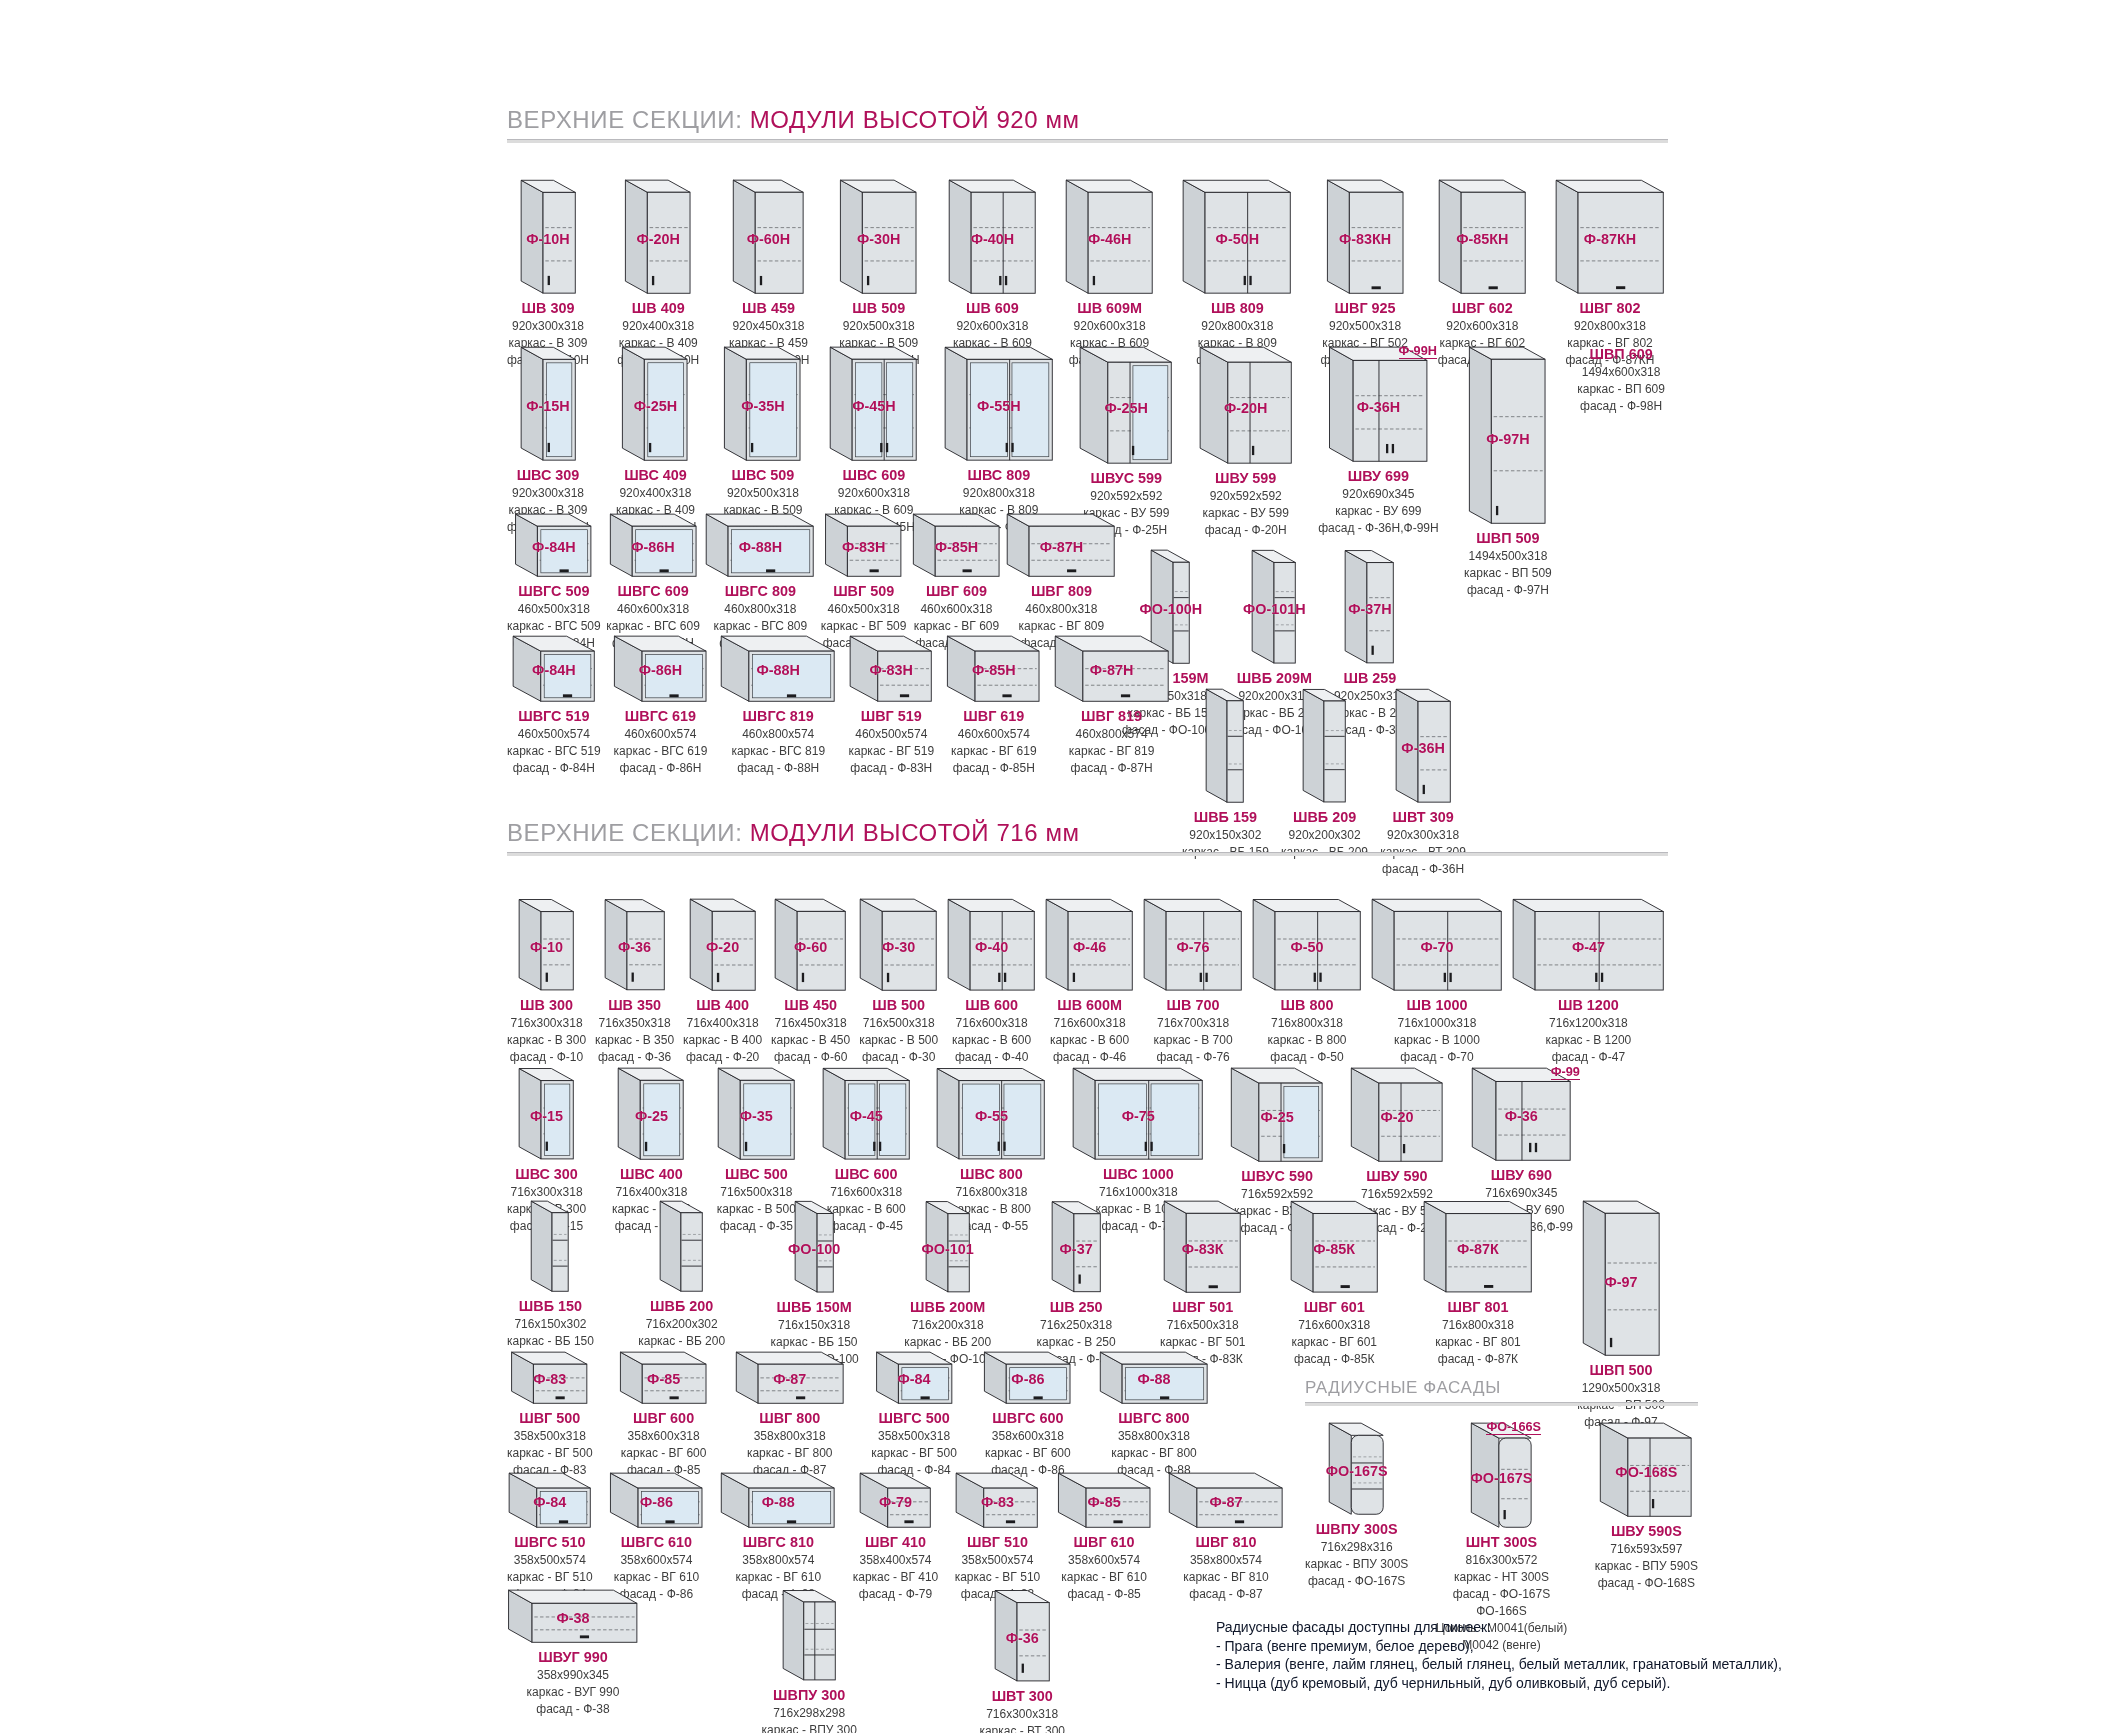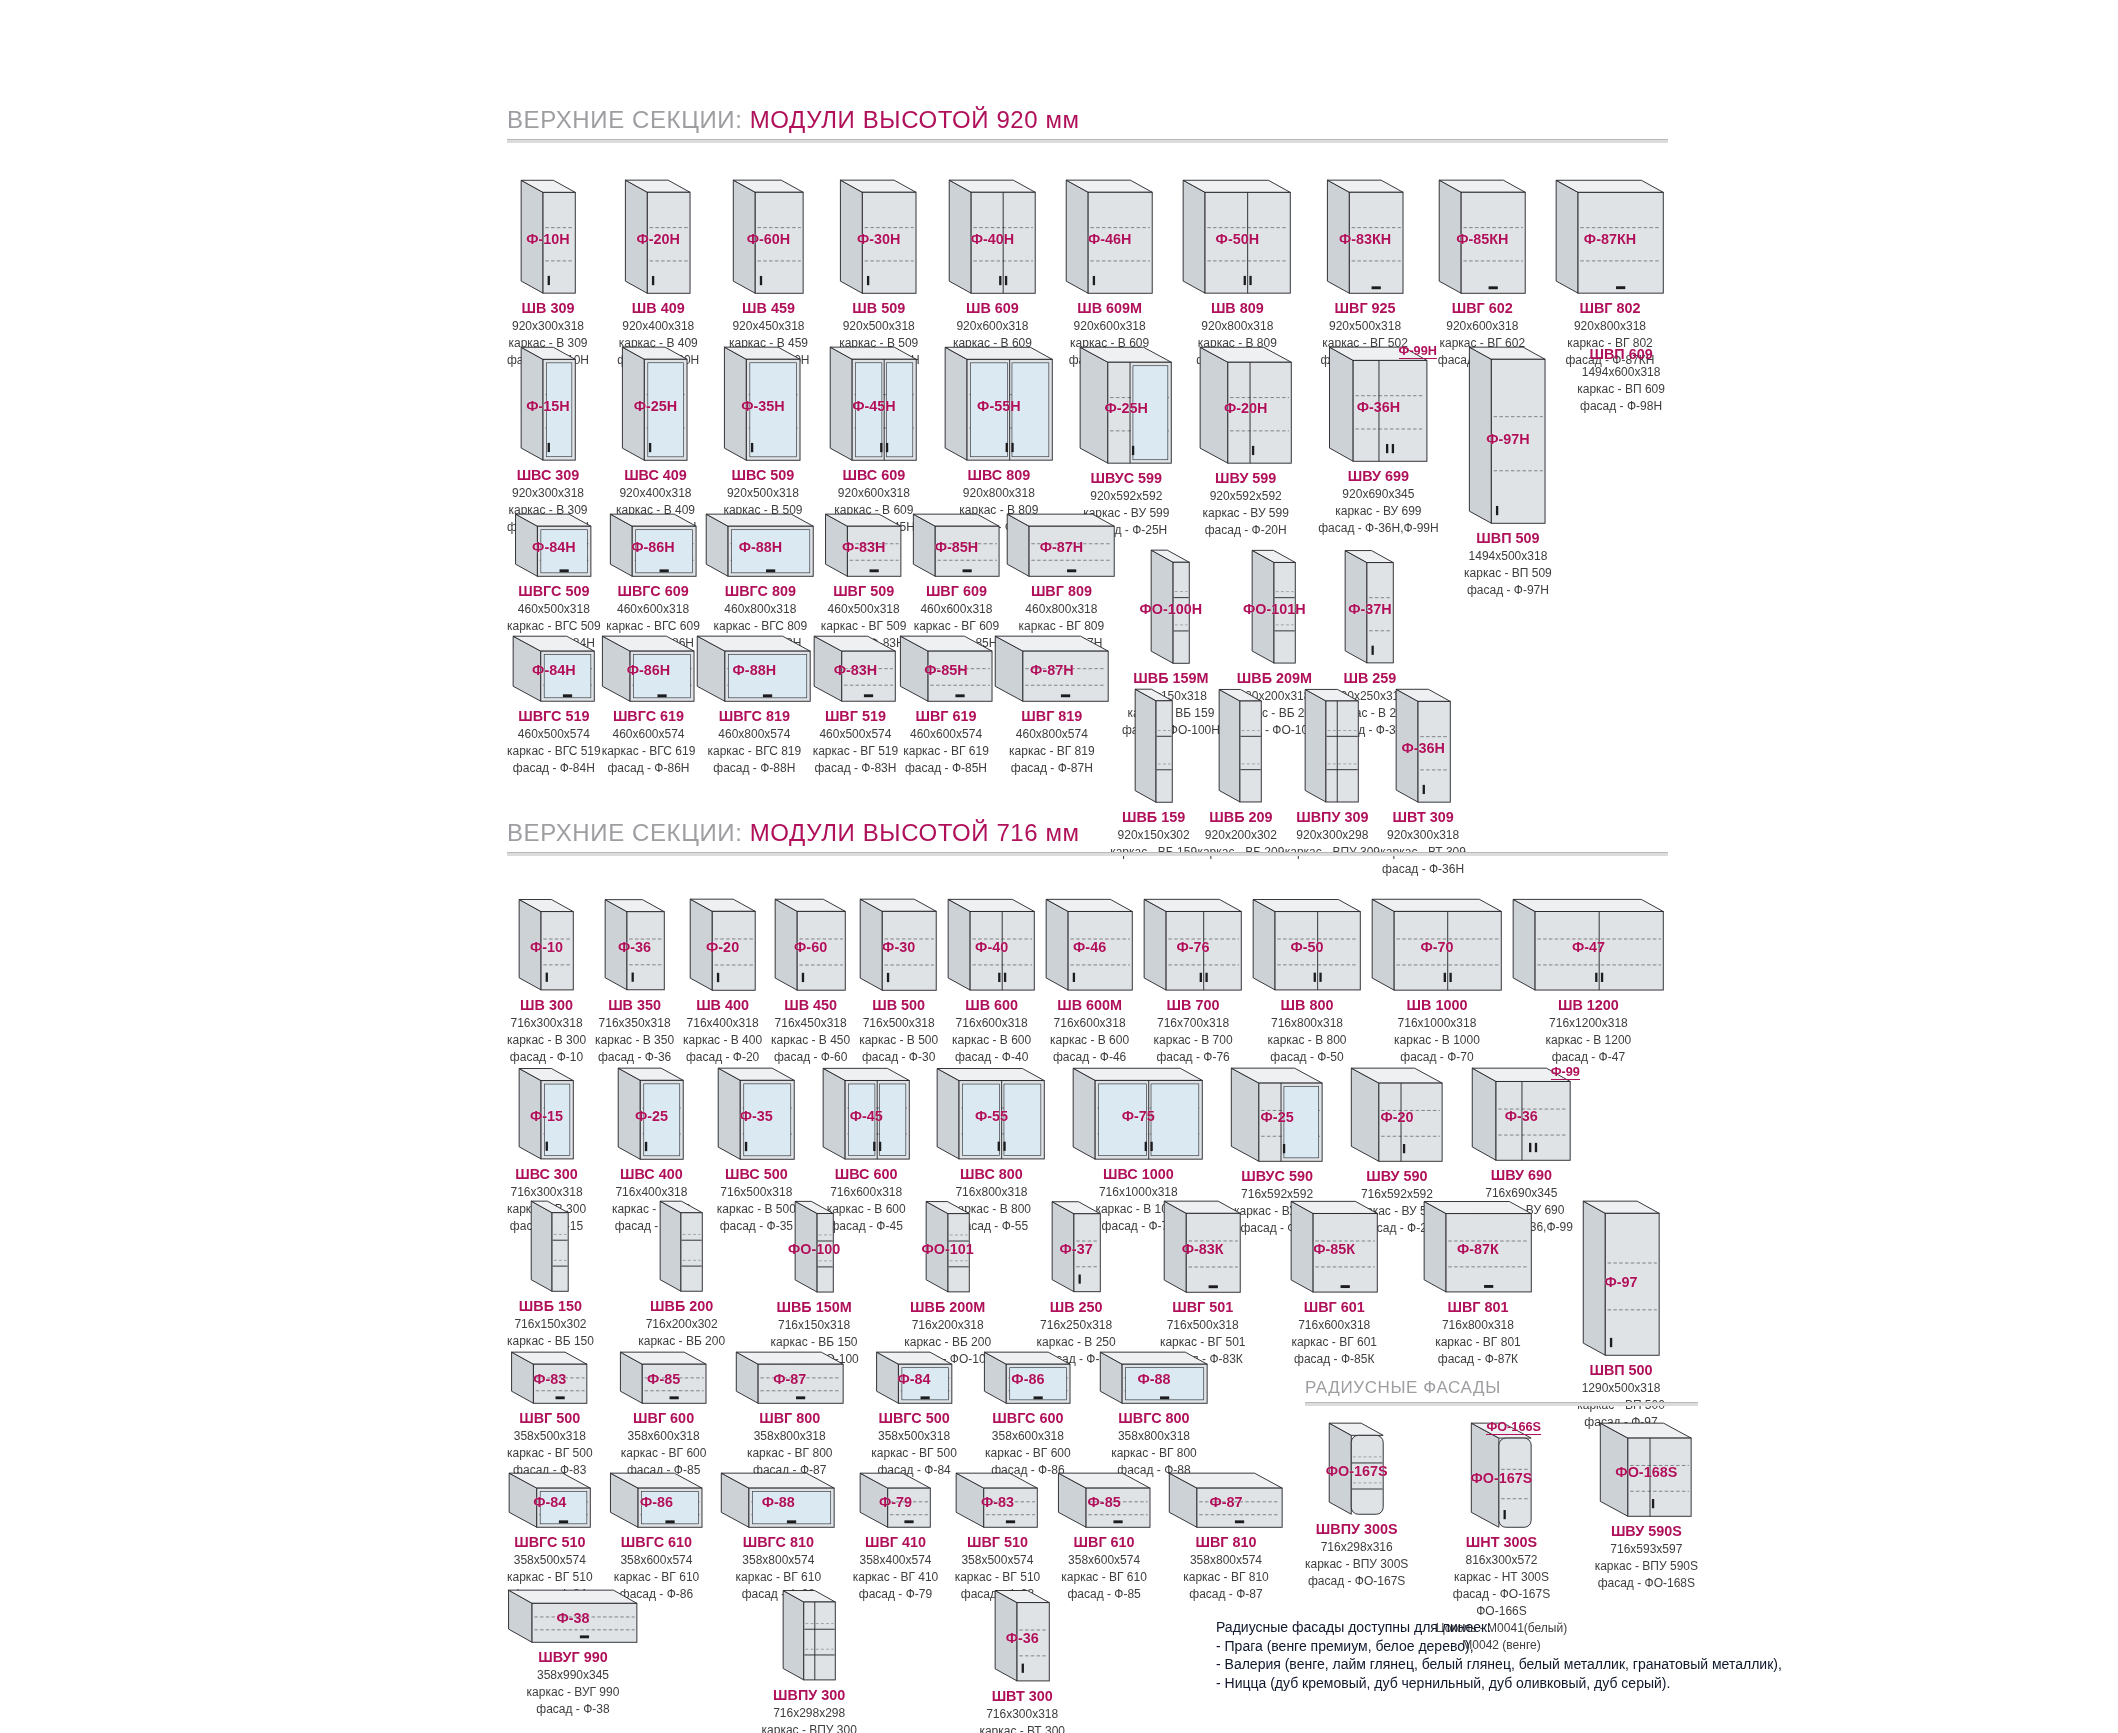--- a/index.html
+++ b/index.html
@@ -774,39 +774,20 @@
               </svg>
             </div>
             <div class="caption">
               <div class="name">ШВБ 209</div>
               <div class="spec">920x200x302</div>
               <div class="spec">каркас - ВБ 209</div>
             </div>
           </div>
           <div class="card">
             <div class="fig">
-              <svg width="56" height="116" viewBox="0 0 97 200">
-                <polygon points="2,2 38,22 38,197 2,177" fill="#cdd2d6" stroke="#26262b" stroke-width="1.6"></polygon>
-                <polygon points="2,2 58,2 94,22 38,22" fill="#eef0f2" stroke="#26262b" stroke-width="1.6"></polygon>
-                <rect x="38" y="22" width="56" height="175" fill="#dfe3e6" stroke="#26262b" stroke-width="1.6"></rect>
-                <line x1="39" y1="83.25" x2="93" y2="83.25" stroke="#26262b" stroke-width="1.6"></line>
-                <line x1="39" y1="141" x2="93" y2="141" stroke="#26262b" stroke-width="1.6"></line>
-                <line x1="41" y1="73.25" x2="91" y2="73.25" stroke="#707478" stroke-width="1" stroke-dasharray="5 4"></line>
-                <line x1="41" y1="131" x2="91" y2="131" stroke="#707478" stroke-width="1" stroke-dasharray="5 4"></line>
-                <line x1="57.599999999999994" y1="22" x2="57.599999999999994" y2="197" stroke="#26262b" stroke-width="1.6"></line>
-              </svg>
-            </div>
-            <div class="caption">
-              <div class="name">ШВПУ 309</div>
-              <div class="spec">920x300x298</div>
-              <div class="spec">каркас - ВПУ 309</div>
-            </div>
-          </div>
-          <div class="card">
-            <div class="fig">
               <svg width="57" height="116" viewBox="0 0 99 201">
                 <polygon points="2,2 40,23 40,198 2,177" fill="#cdd2d6" stroke="#26262b" stroke-width="1.6"></polygon>
                 <polygon points="2,2 58,2 96,23 40,23" fill="#eef0f2" stroke="#26262b" stroke-width="1.6"></polygon>
                 <rect x="40" y="23" width="56" height="175" fill="#dfe3e6" stroke="#26262b" stroke-width="1.6"></rect>
                 <line x1="44" y1="84.25" x2="92" y2="84.25" stroke="#55585c" stroke-width="1.2" stroke-dasharray="6 4"></line>
                 <line x1="44" y1="142" x2="92" y2="142" stroke="#55585c" stroke-width="1.2" stroke-dasharray="6 4"></line>
                 <rect x="48" y="168" width="4" height="16" fill="#1c1c1f"></rect>
               </svg>
               <span class="fig-label">Ф-36Н</span>
             </div>

